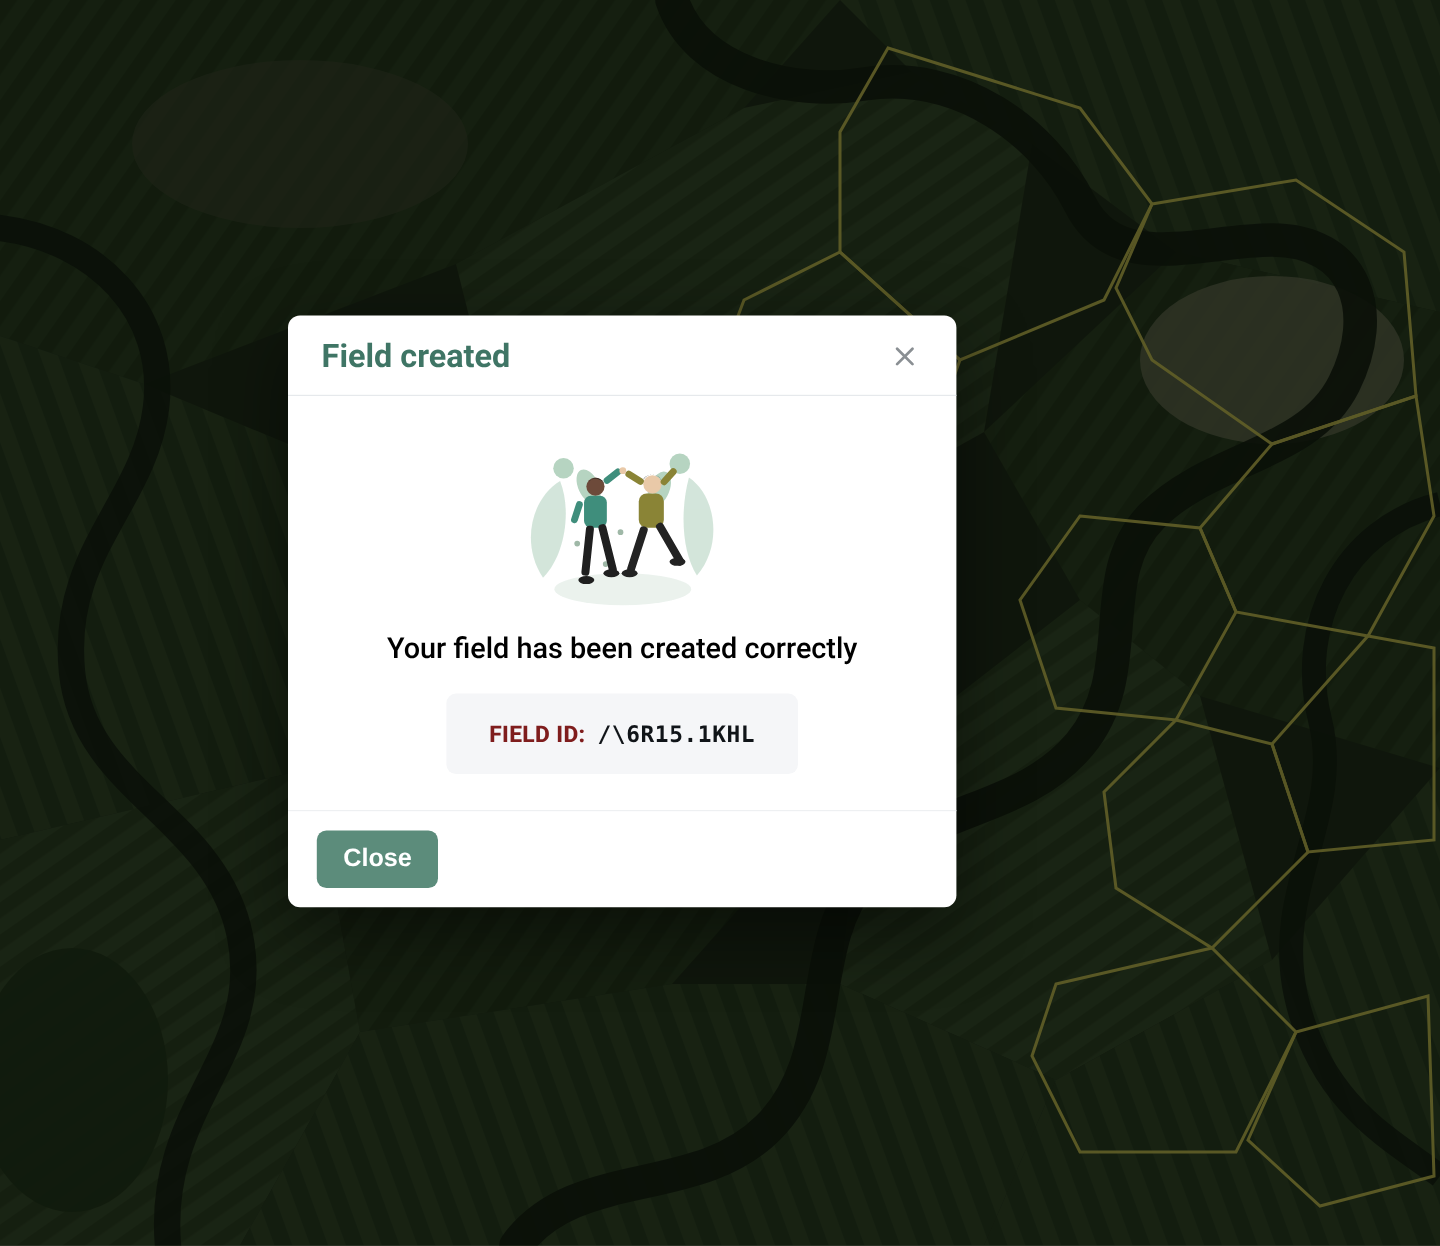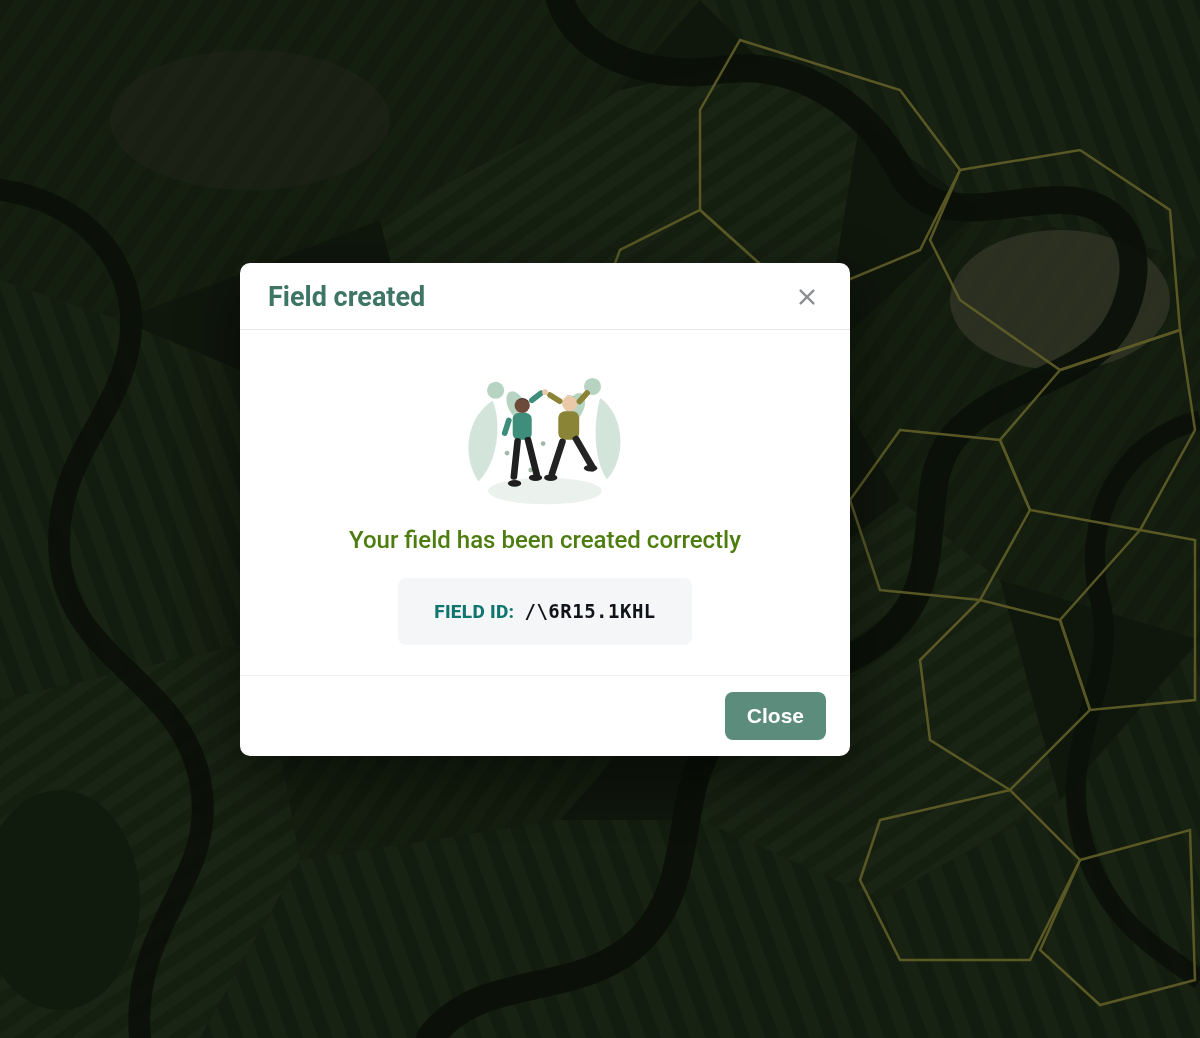--- a/index.html
+++ b/index.html
@@ -9,21 +9,21 @@
     background: #1b2413;
   }
   .map-bg svg { position: absolute; inset: 0; width: 100%; height: 100%; }
   .overlay {
     position: absolute; inset: 0;
     background: rgba(10,14,8,0.55);
   }
   .modal {
     position: absolute;
     left: 240px; top: 263px;
-    width: 610px;
+    width: 557px;
     background: #fff;
     border-radius: 10px;
     box-shadow: 0 20px 60px rgba(0,0,0,0.45);
     display: flex; flex-direction: column;
   }
   .modal-header {
     display: flex; align-items: center; justify-content: space-between;
     padding: 18px 28px 16px 28px;
     border-bottom: 1px solid #e6e9ec;
   }
@@ -39,40 +39,40 @@
     color: #8a8f93;
   }
   .close-x svg { width: 22px; height: 22px; stroke: currentColor; }
   .modal-body {
     padding: 28px 28px 30px 28px;
     display: flex; flex-direction: column; align-items: center;
     border-bottom: 1px solid #eef0f2;
   }
   .illustration { width: 190px; height: 150px; margin-bottom: 18px; }
   .success-msg {
-    color: #4d7c0f;
+    color: #000000;
     font-size: 24px;
     font-weight: 500;
     text-align: center;
     margin-bottom: 24px;
   }
   .field-id-box {
     background: #f5f6f8;
     border-radius: 8px;
     padding: 22px 36px 22px 36px;
     display: flex; gap: 10px; align-items: baseline;
     font-size: 19px;
   }
-  .field-id-label { font-weight: 800; color: #0f766e; letter-spacing: 0.3px; }
+  .field-id-label { font-weight: 800; color: #7f1d1d; letter-spacing: 0.3px; }
   .field-id-value {
     font-family: ui-monospace, SFMono-Regular, Menlo, Consolas, monospace;
     font-weight: 700; color: #101418; letter-spacing: 0.5px;
   }
   .modal-footer {
-    display: flex; justify-content: flex-end;
+    display: flex; justify-content: flex-start;
     padding: 16px 24px 16px 24px;
   }
   .close-btn {
     background: #5c8c7b;
     color: #fff;
     border: none;
     border-radius: 8px;
     font-size: 21px;
     font-weight: 700;
     padding: 12px 22px;

